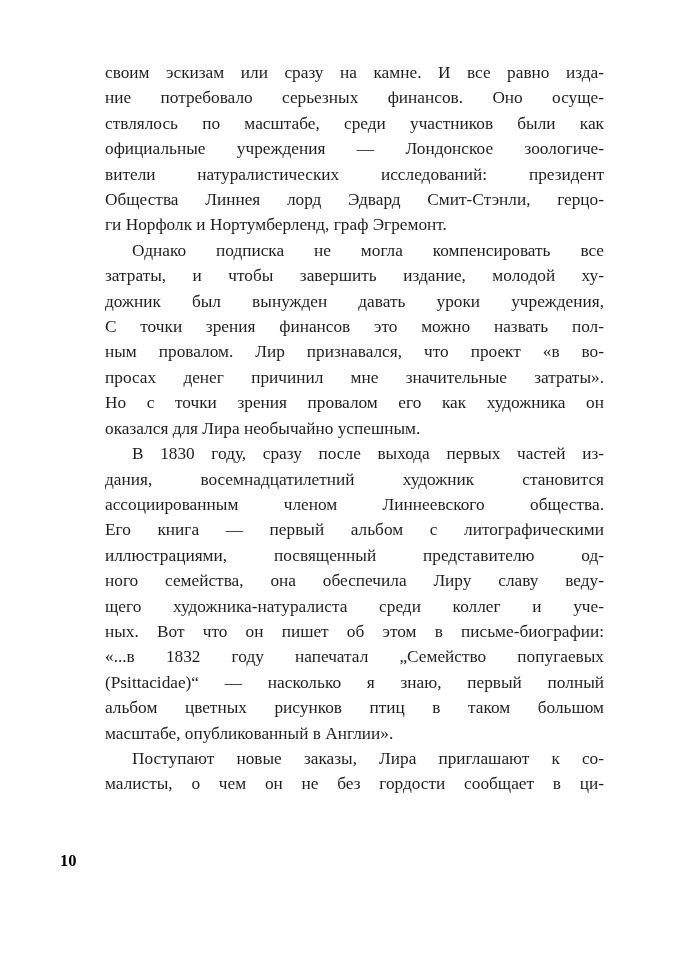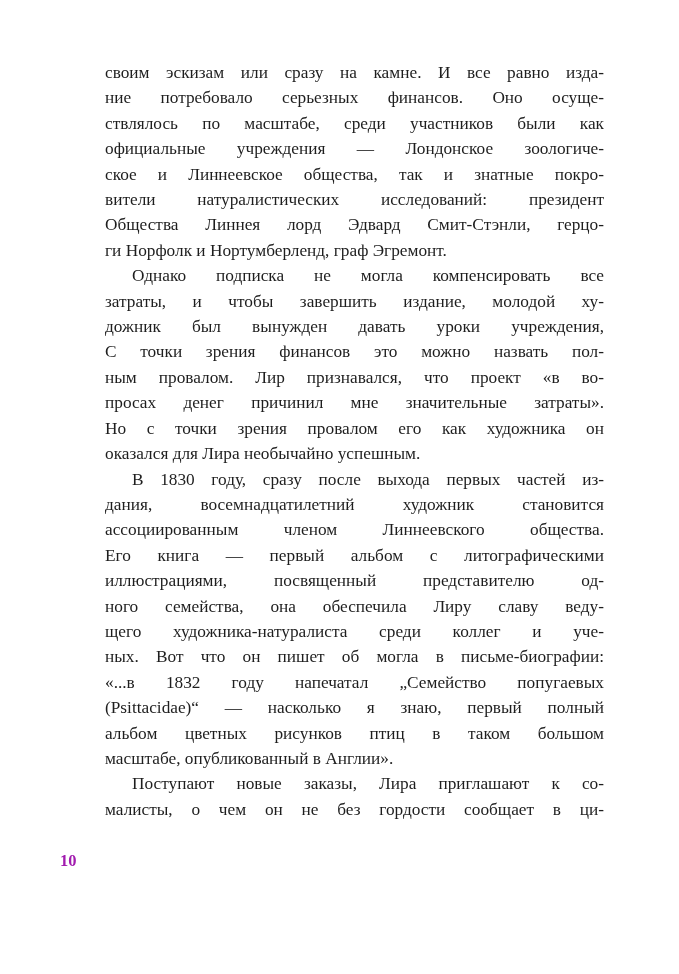--- a/index.html
+++ b/index.html
@@ -35,52 +35,51 @@
   }
   .line.indent {
     text-indent: 27px;
   }
   .page-number {
     position: absolute;
     left: 60px;
     top: 851px;
     font-size: 16.5px;
     font-weight: bold;
-    color: #a21caf;
+    color: #000000;
   }
 </style>
 </head>
 <body>
 
 <div class="page">
   <main class="text-block" id="text-block">
       <div class="line">своим эскизам или сразу на камне. И все равно изда-</div>
       <div class="line">ние потребовало серьезных финансов. Оно осуще-</div>
       <div class="line">ствлялось по масштабе, среди участников были как</div>
       <div class="line">официальные учреждения — Лондонское зоологиче-</div>
-      <div class="line">ское и Линнеевское общества, так и знатные покро-</div>
       <div class="line">вители натуралистических исследований: президент</div>
       <div class="line">Общества Линнея лорд Эдвард Смит-Стэнли, герцо-</div>
       <div class="line lastline">ги Норфолк и Нортумберленд, граф Эгремонт.</div>
       <div class="line indent">Однако подписка не могла компенсировать все</div>
       <div class="line">затраты, и чтобы завершить издание, молодой ху-</div>
       <div class="line">дожник был вынужден давать уроки учреждения,</div>
       <div class="line">С точки зрения финансов это можно назвать пол-</div>
       <div class="line">ным провалом. Лир признавался, что проект «в во-</div>
       <div class="line">просах денег причинил мне значительные затраты».</div>
       <div class="line">Но с точки зрения провалом его как художника он</div>
       <div class="line lastline">оказался для Лира необычайно успешным.</div>
       <div class="line indent">В 1830 году, сразу после выхода первых частей из-</div>
       <div class="line">дания, восемнадцатилетний художник становится</div>
       <div class="line">ассоциированным членом Линнеевского общества.</div>
       <div class="line">Его книга — первый альбом с литографическими</div>
       <div class="line">иллюстрациями, посвященный представителю од-</div>
       <div class="line">ного семейства, она обеспечила Лиру славу веду-</div>
       <div class="line">щего художника-натуралиста среди коллег и уче-</div>
-      <div class="line">ных. Вот что он пишет об могла в письме-биографии:</div>
+      <div class="line">ных. Вот что он пишет об этом в письме-биографии:</div>
       <div class="line">«...в 1832 году напечатал „Семейство попугаевых</div>
       <div class="line">(Psittacidae)“ — насколько я знаю, первый полный</div>
       <div class="line">альбом цветных рисунков птиц в таком большом</div>
       <div class="line lastline">масштабе, опубликованный в Англии».</div>
       <div class="line indent">Поступают новые заказы, Лира приглашают к со-</div>
       <div class="line">малисты, о чем он не без гордости сообщает в ци-</div>
     </main>
   <div class="page-number">10</div>
 </div>
 

